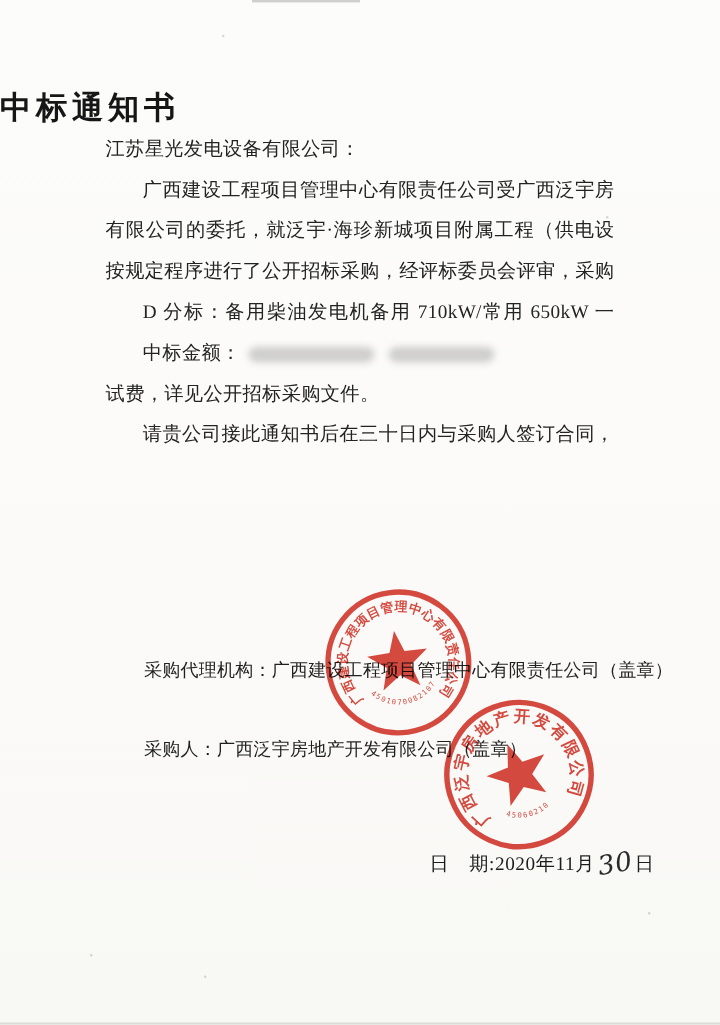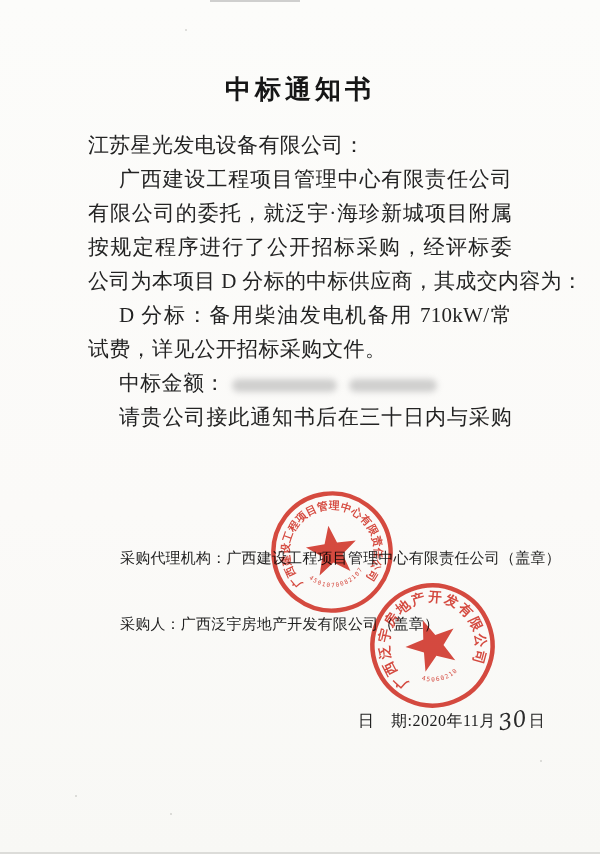--- a/index.html
+++ b/index.html
@@ -9,26 +9,26 @@
     background:linear-gradient(180deg,#fcfcfa 0%,#fbfaf8 60%,#f8f8f5 100%);
     font-family:"Liberation Serif","DejaVu Serif",serif;
     color:#232323;overflow:hidden;
   }
   .scan-edge-top{position:absolute;top:0;left:210px;width:90px;height:2px;background:#9a9a98;opacity:.45;}
   .scan-edge-bottom{position:absolute;bottom:0;left:0;width:100%;height:2px;background:#c9c9c6;opacity:.6;}
   .speck{position:absolute;width:2px;height:2px;border-radius:50%;background:#8a8a88;opacity:.35;}
 
   .title{
     position:absolute;top:72px;left:0;width:100%;margin:0;
-    text-align:center;font-size:26px;font-weight:bold;letter-spacing:4px;color:#161616;
+    text-align:left;font-size:26px;font-weight:bold;letter-spacing:4px;color:#161616;
   }
 
   .content{
-    position:absolute;left:88px;top:128px;width:424px;
-    font-size:21px;line-height:34px;letter-spacing:.3px;
+    position:absolute;left:88px;top:108px;width:424px;
+    font-size:16px;line-height:34px;letter-spacing:.3px;
   }
   .line{height:34px;white-space:nowrap;}
   .line.fill{text-align:justify;text-align-last:justify;white-space:normal;overflow:hidden;}
   .indent{text-indent:31px;}
 
   .redact{
     display:inline-block;height:13px;border-radius:7px;background:#a3a3a3;
     filter:blur(3px);opacity:.5;vertical-align:middle;margin-right:12px;
   }
   .rw1{width:88px;} .rw2{width:26px;} .rw3{width:58px;margin-right:14px;}
@@ -67,26 +67,25 @@
   <div class="speck" style="left:185px;top:29px;"></div>
   <div class="speck" style="left:505px;top:180px;"></div>
 
   <h1 class="title">中标通知书</h1>
 
   <div class="content">
     <div class="line">江苏星光发电设备有限公司：</div>
     <div class="line fill indent">广西建设工程项目管理中心有限责任公司受广西泛宇房地产开发</div>
     <div class="line fill">有限公司的委托，就泛宇·海珍新城项目附属工程（供电设备采购）</div>
     <div class="line fill">按规定程序进行了公开招标采购，经评标委员会评审，采购人确认贵</div>
-    <div class="line">公司为本项目 D 分标的中标供应商，其成交内容为：</div>
     <div class="line fill indent">D 分标：备用柴油发电机备用 710kW/常用 650kW 一套，含安装调</div>
-    <div class="line">试费，详见公开招标采购文件。</div>
     <div class="line indent">
       <span>中标金额：</span><span class="redact rw4"></span><span class="redact rw5"></span>
     </div>
+    <div class="line">试费，详见公开招标采购文件。</div>
     <div class="line fill indent">请贵公司接此通知书后在三十日内与采购人签订合同，并按竞争</div>
   </div>
 
   <div class="sign agency">采购代理机构：广西建设工程项目管理中心有限责任公司（盖章）</div>
   <div class="sign purchaser">采购人：广西泛宇房地产开发有限公司（盖章）</div>
 
   <div class="dateline">
     <span>日　期:2020年11月</span><span class="hand">30</span><span>日</span>
   </div>
 

